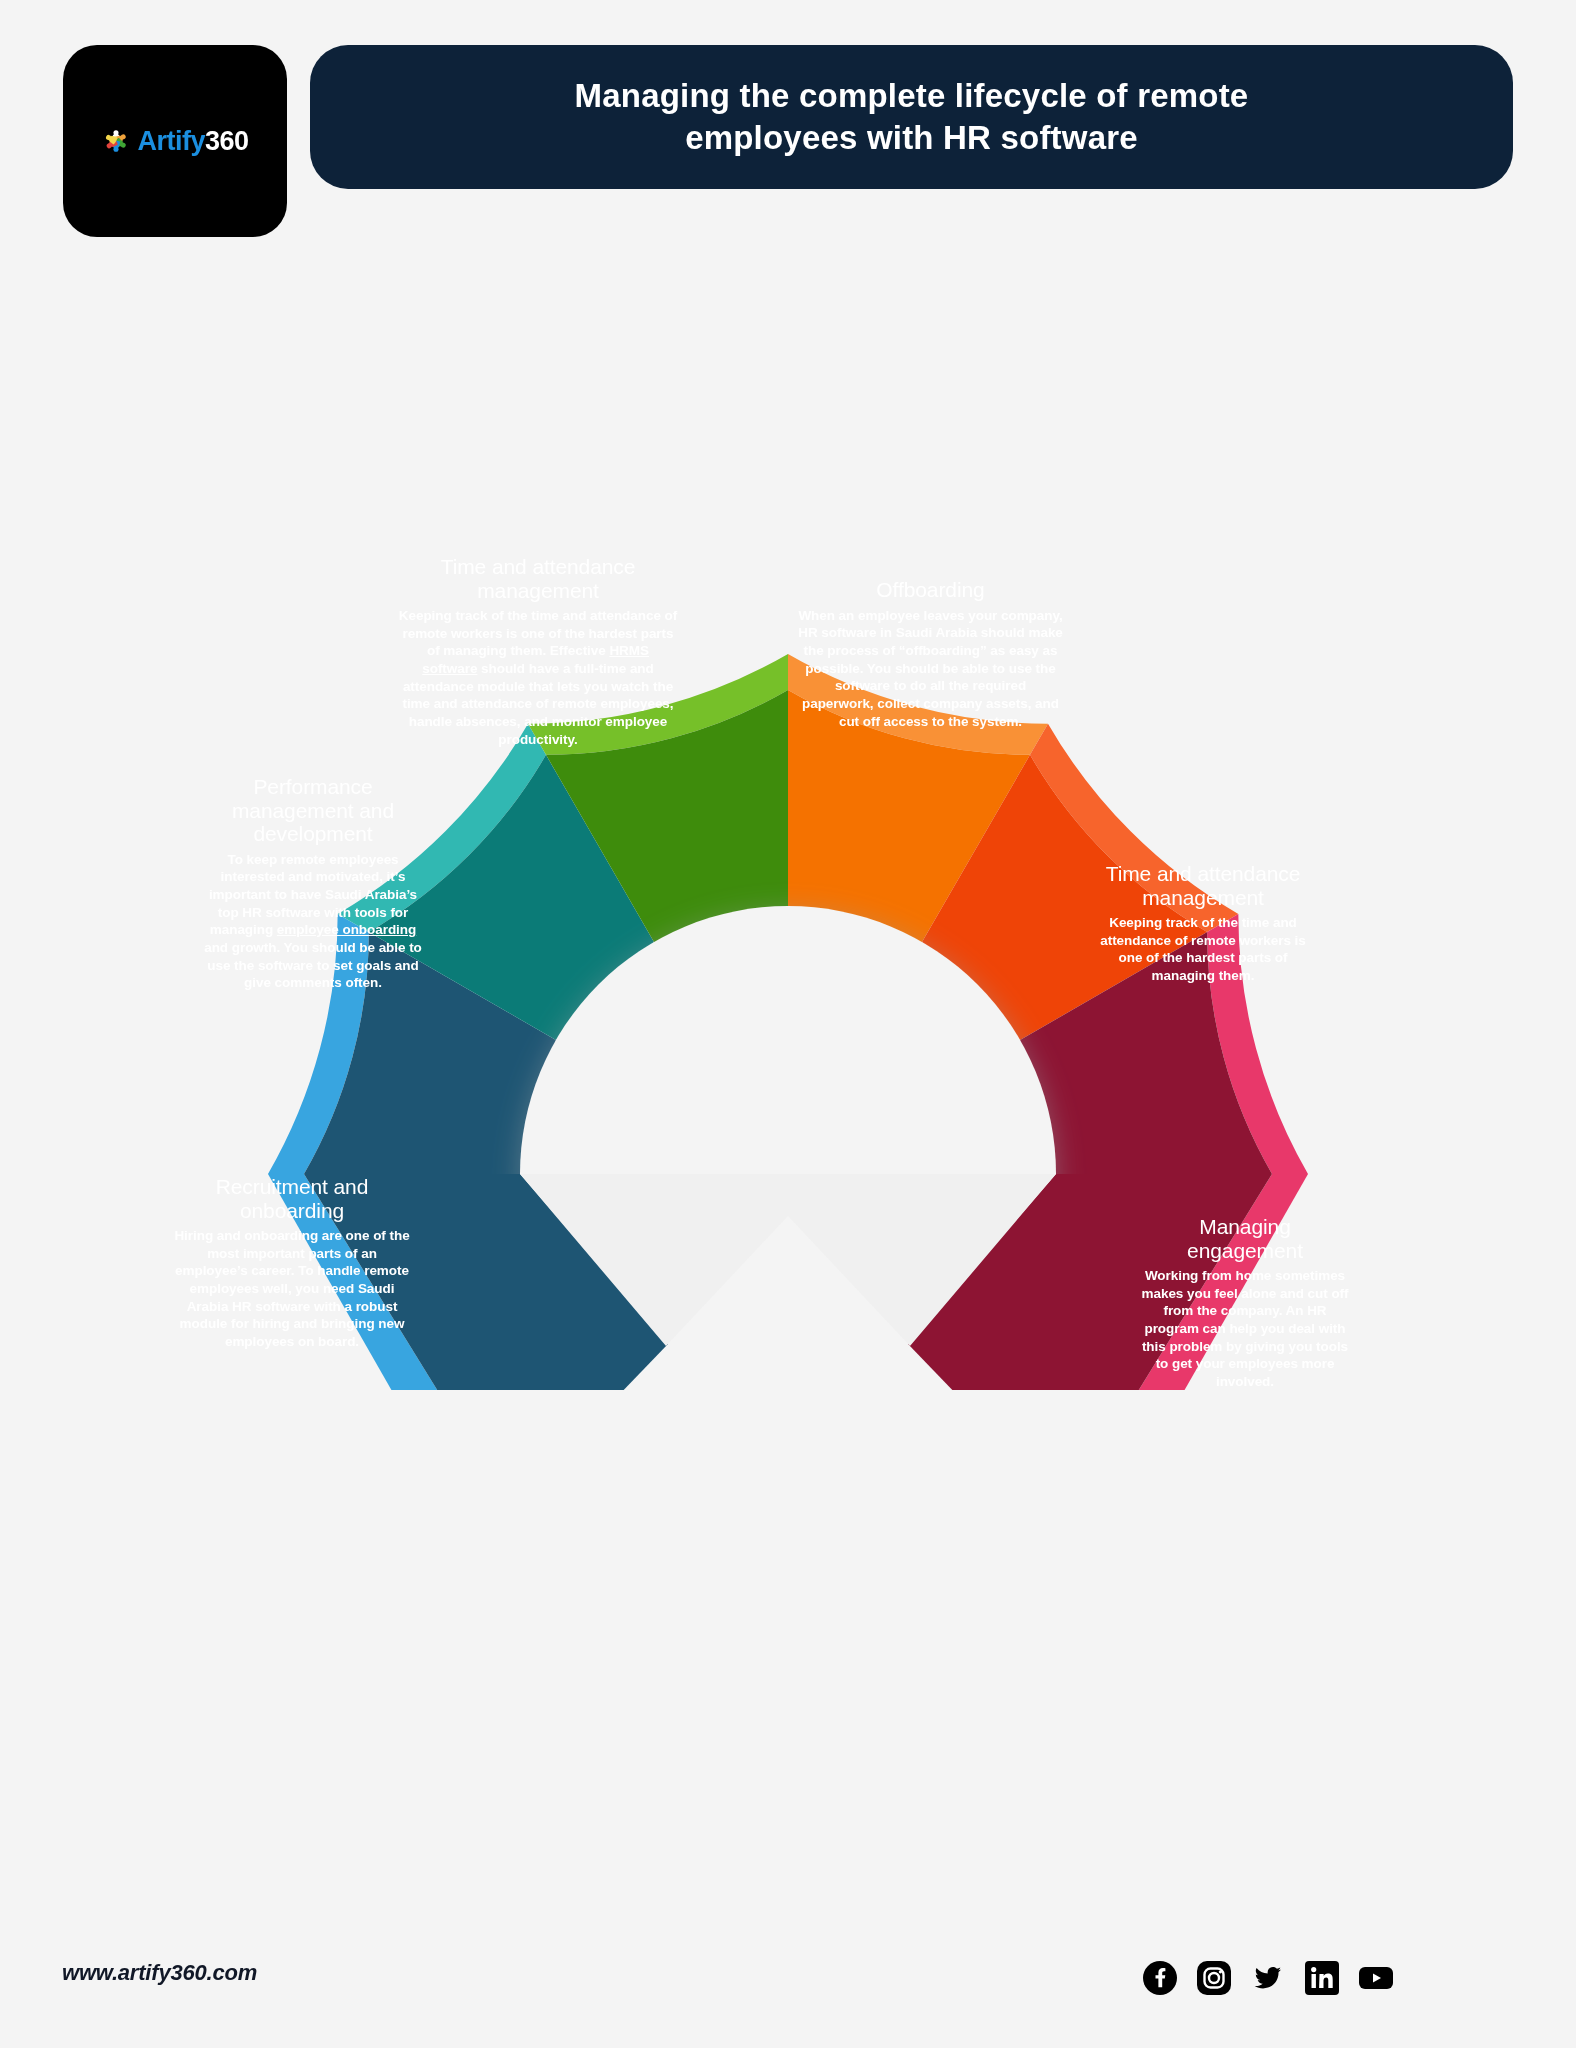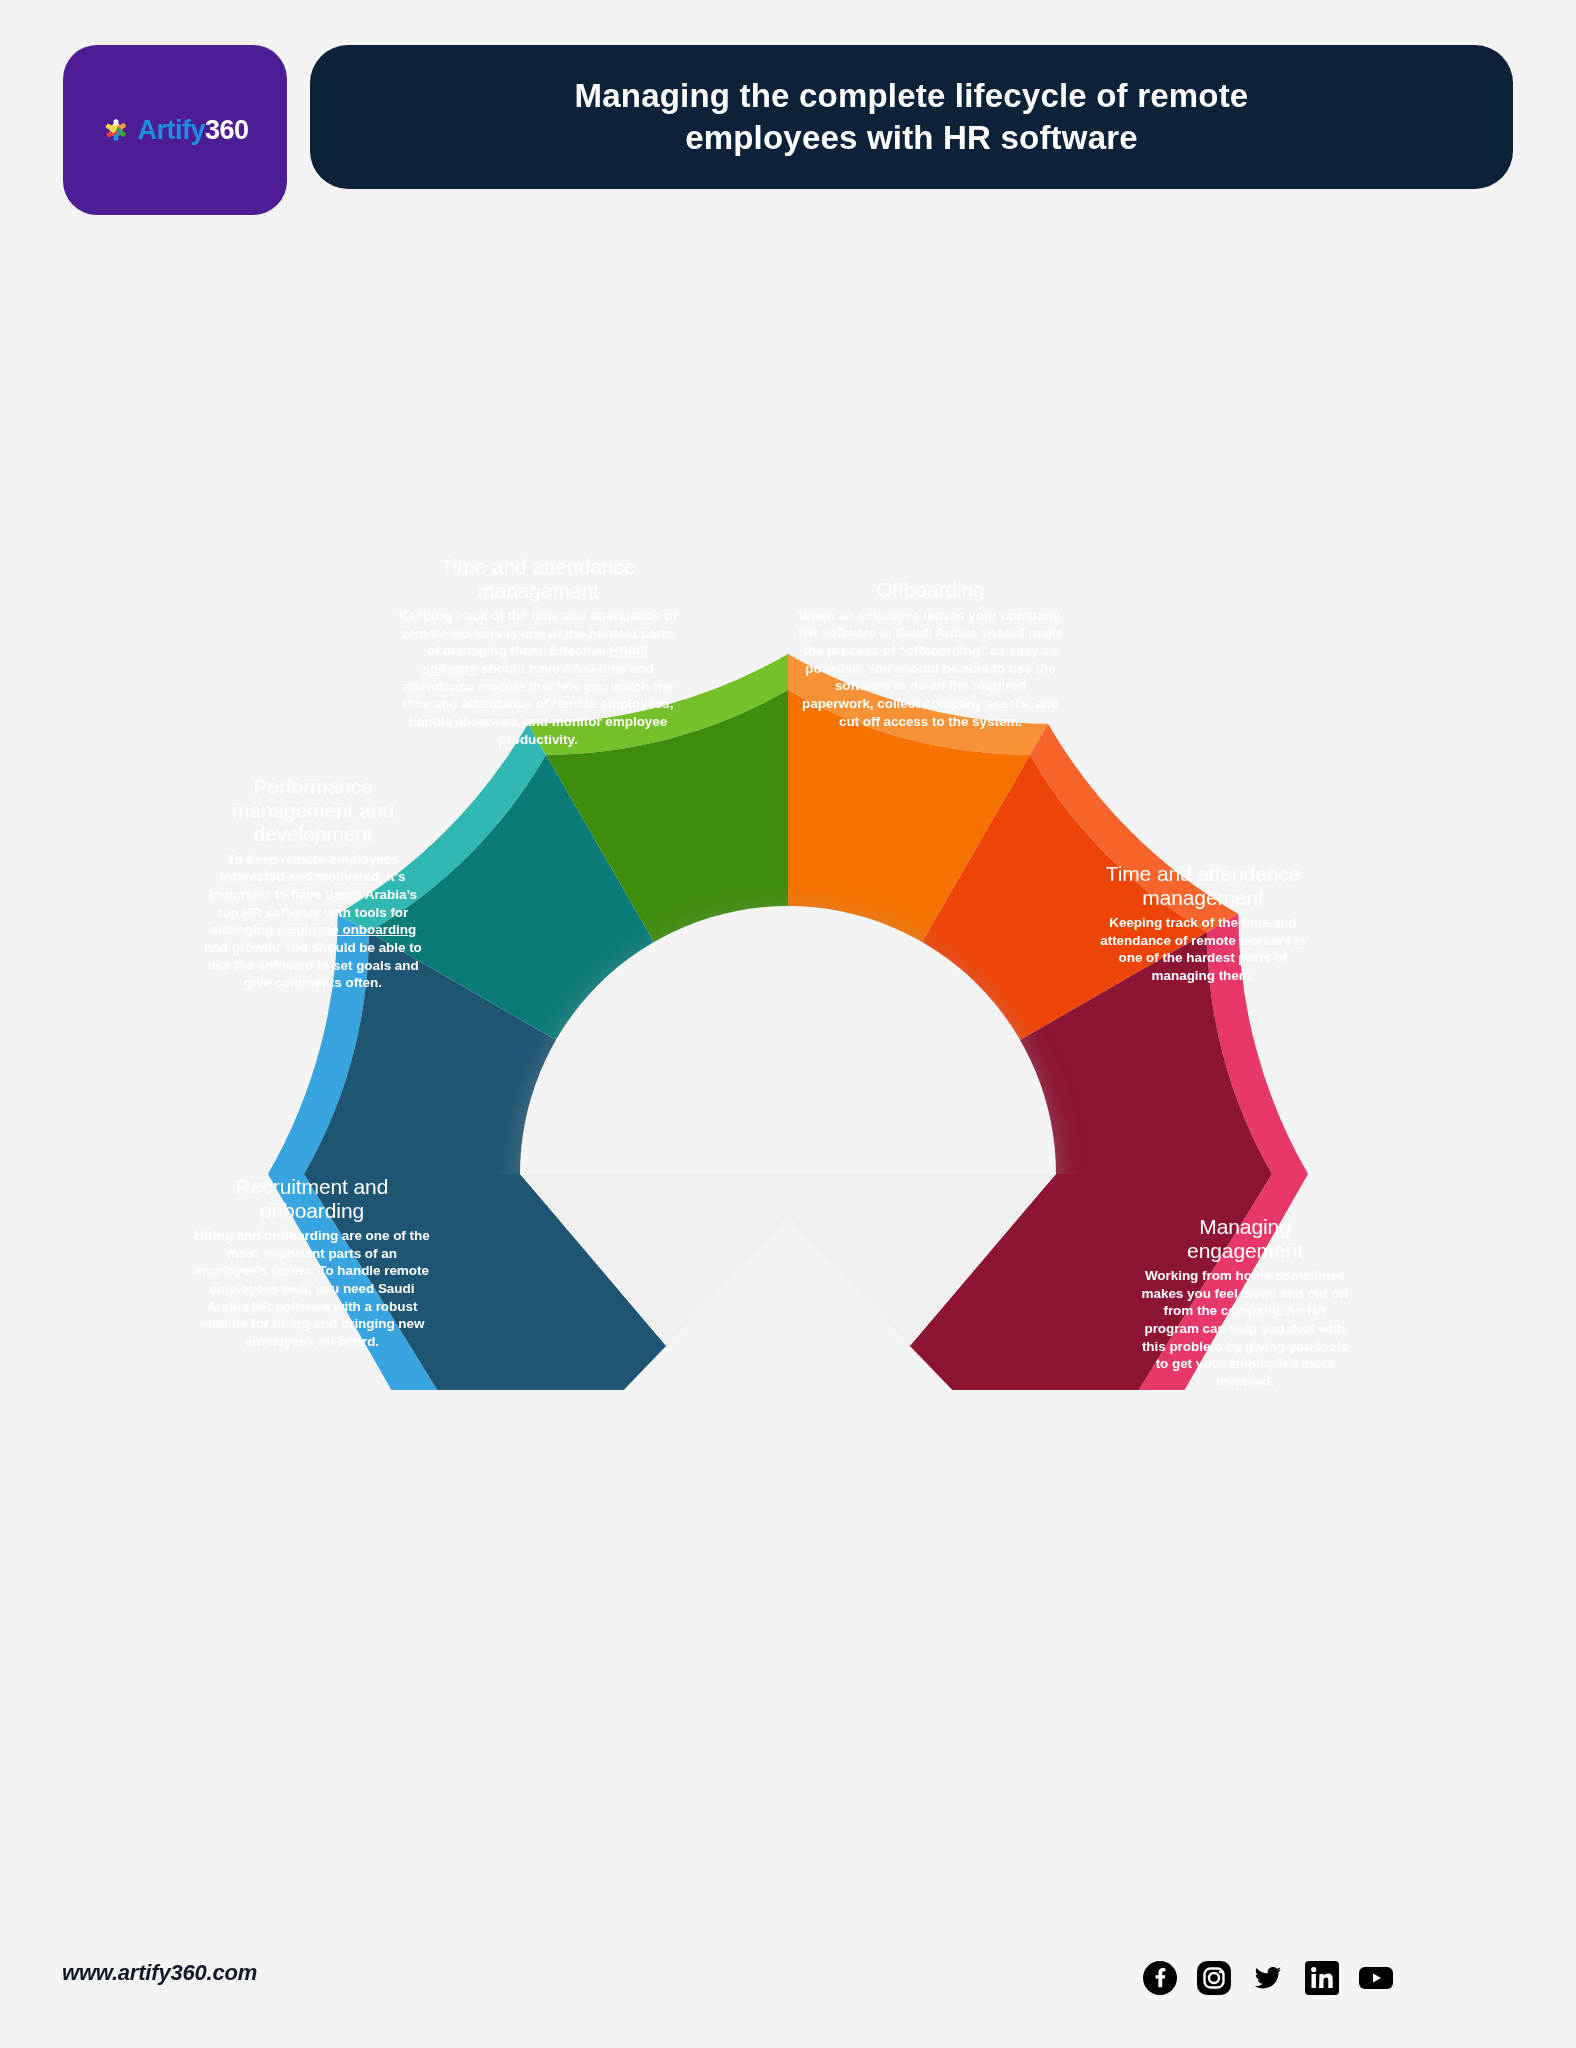--- a/index.html
+++ b/index.html
@@ -8,22 +8,22 @@
     background: #f4f4f4;
     font-family: "Liberation Sans", sans-serif;
     overflow: hidden;
   }
   .page { position: relative; width: 1576px; height: 2048px; background: #f4f4f4; }
 
   
   .header { position: absolute; left: 0; top: 0; width: 1576px; height: 250px; }
   .logo-card {
     position: absolute; left: 63px; top: 45px;
-    width: 224px; height: 170px;
-    background: #4c1d95; border-radius: 34px;
+    width: 224px; height: 192px;
+    background: #000000; border-radius: 34px;
     display: flex; align-items: center; justify-content: center;
   }
   .logo-wrap { display: flex; align-items: center; gap: 6px; }
   .logo-mark { width: 30px; height: 30px; position: relative; flex: 0 0 auto; }
   .logo-text { font-size: 27px; font-weight: bold; letter-spacing: -0.5px; line-height: 1; }
   .logo-text .a { color: #1b8fe0; }
   .logo-text .n { color: #ffffff; }
 
   .title-card {
     position: absolute; left: 310px; top: 45px;
@@ -57,21 +57,21 @@
     font-size: 13.5px; font-weight: bold; line-height: 1.31;
     letter-spacing: -0.05px;
   }
   .seg-body u { text-decoration: underline; }
 
   
   #lbl-0 { left: 398px; top: 555px; width: 280px; }     
   #lbl-1 { left: 798px; top: 578px; width: 265px; }     
   #lbl-2 { left: 1088px; top: 862px; width: 230px; }    
   #lbl-3 { left: 1140px; top: 1215px; width: 210px; }   
-  #lbl-4 { left: 192px; top: 1175px; width: 240px; }    
+  #lbl-4 { left: 172px; top: 1175px; width: 240px; }    
   #lbl-5 { left: 198px; top: 775px; width: 230px; }     
 
   
   .footer { position: absolute; left: 0; bottom: 0; width: 1456px; height: 150px; font-style: italic; }
   .footer-url {
     position: absolute; left: 62px; bottom: 62px;
     font-size: 22px; font-weight: bold; color: #111827; letter-spacing: -0.2px;
   }
   .social-row {
     position: absolute; right: 62px; bottom: 52px;

